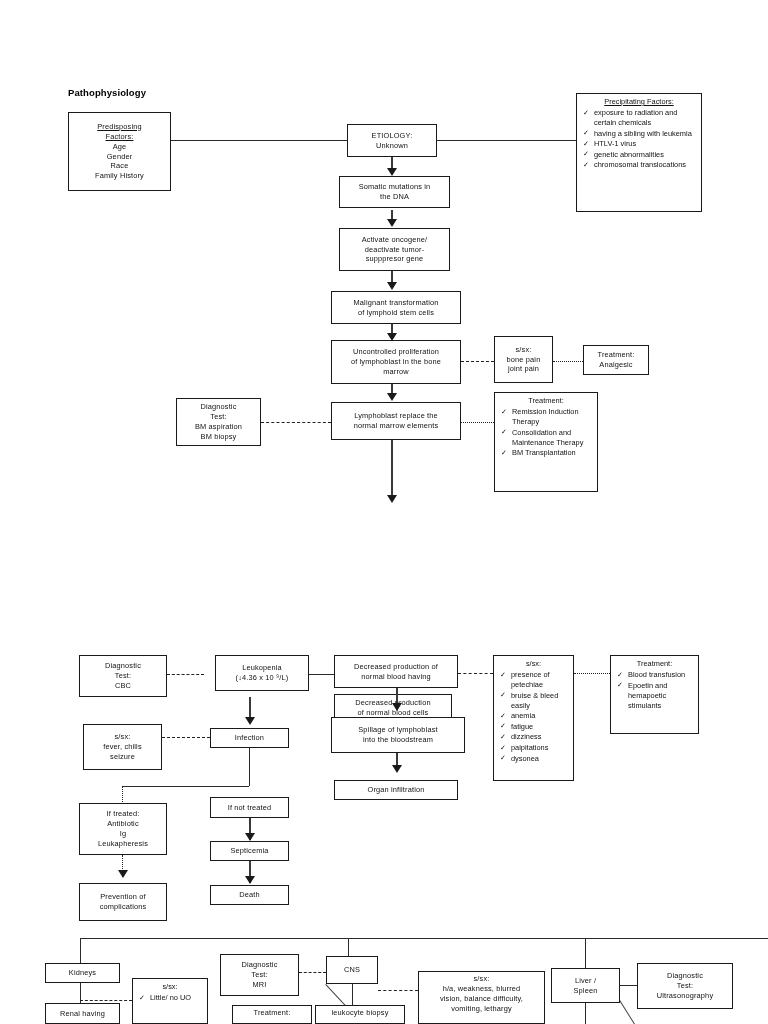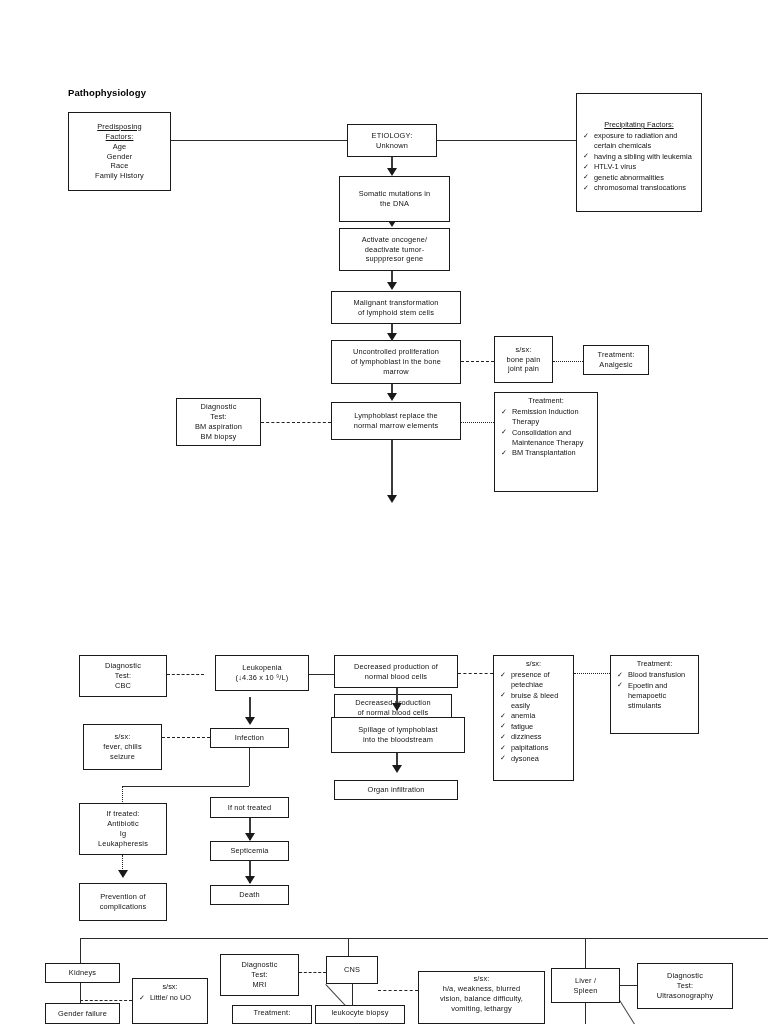--- a/index.html
+++ b/index.html
@@ -55,21 +55,21 @@
     color: #111111;
     padding: 3px 4px 2px 4px;
     overflow: hidden;
     z-index: 5;
   }
   .lbox .hd {
     text-align: center;
     display: block;
     margin-bottom: 1px;
   }
-  .lbox .hd.ul { text-decoration: underline; margin-top: 23px; }
+  .lbox .hd.ul { text-decoration: underline; }
   .lbox ul {
     margin: 0;
     padding: 0;
     list-style: none;
   }
   .lbox li {
     position: relative;
     padding-left: 13px;
     margin-bottom: 0.5px;
   }
@@ -173,21 +173,21 @@
       <li>having a sibling with leukemia</li>
       <li>HTLV-1 virus</li>
       <li>genetic abnormalities</li>
       <li>chromosomal translocations</li>
     </ul>
   </div>
 
   <div class="ln-v thick" style="left:391px; top:157px; height:16px;"></div>
   <div class="arw-d" style="left:387px; top:168px;"></div>
 
-  <div class="box" style="left:339px; top:176px; width:111px; height:46px;">
+  <div class="box" style="left:339px; top:176px; width:111px; height:32px;">
     <span class="ln">Somatic mutations in</span>
     <span class="ln">the DNA</span>
   </div>
 
   <div class="ln-v thick" style="left:391px; top:210px; height:15px;"></div>
   <div class="arw-d" style="left:387px; top:219px;"></div>
 
   <div class="box" style="left:339px; top:228px; width:111px; height:43px;">
     <span class="ln">Activate oncogene/</span>
     <span class="ln">deactivate tumor-</span>
@@ -267,21 +267,21 @@
 
   <div class="box" style="left:204px; top:655px; width:94px; height:36px;margin-left:11px;">
     <span class="ln">Leukopenia</span>
     <span class="ln">(↓4.36 x 10 ⁹/L)</span>
   </div>
 
   <div class="ln-h" style="left:298px; top:674px; width:36px;"></div>
 
   <div class="box" style="left:334px; top:655px; width:124px; height:33px;align-items:flex-end;">
     <span class="ln">Decreased production of</span>
-    <span class="ln">normal blood cells</span>
+    <span class="ln">normal blood having</span>
   </div>
 
   <div class="dash-h" style="left:458px; top:673px; width:35px;"></div>
 
   <div class="lbox" style="left:493px; top:655px; width:81px; height:126px;">
     <span class="hd">s/sx:</span>
     <ul>
       <li>presence of petechiae</li>
       <li>bruise &amp; bleed easily</li>
       <li>anemia</li>
@@ -380,21 +380,21 @@
   <div class="ln-v" style="left:348px; top:938px; height:18px;"></div>
   <div class="ln-v" style="left:585px; top:938px; height:30px;"></div>
 
   <div class="box" style="left:45px; top:963px; width:75px; height:20px;">
     <span class="ln">Kidneys</span>
   </div>
 
   <div class="ln-v" style="left:80px; top:983px; height:20px;"></div>
 
   <div class="box" style="left:45px; top:1003px; width:75px; height:21px;">
-    <span class="ln">Gender failure</span>
+    <span class="ln">Renal having</span>
   </div>
 
   <div class="dash-h" style="left:80px; top:1000px; width:52px;"></div>
 
   <div class="lbox" style="left:132px; top:978px; width:76px; height:46px;">
     <span class="hd">s/sx:</span>
     <ul>
       <li>Little/ no UO</li>
     </ul>
   </div>

